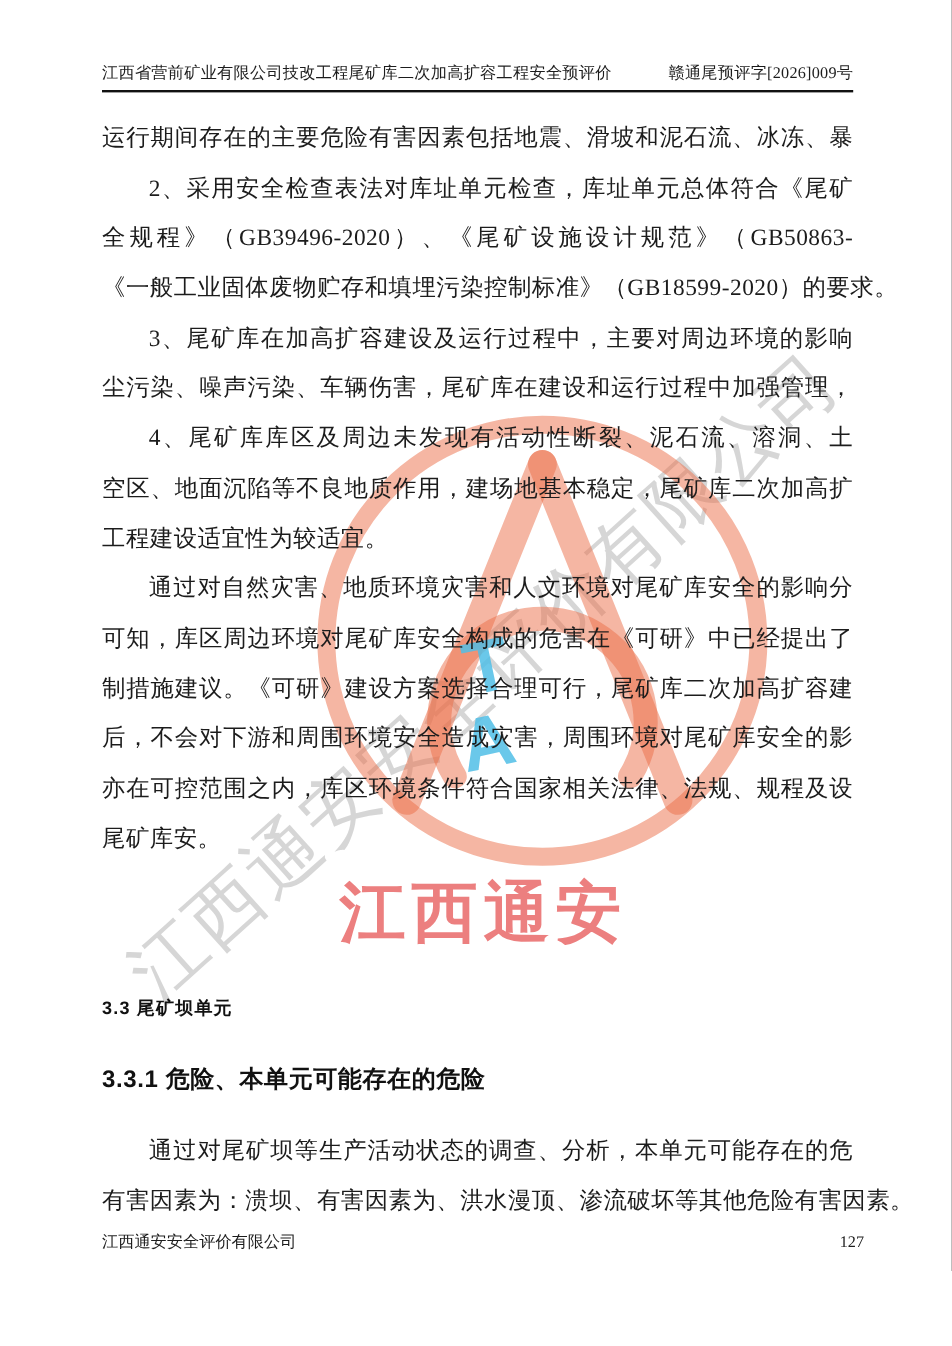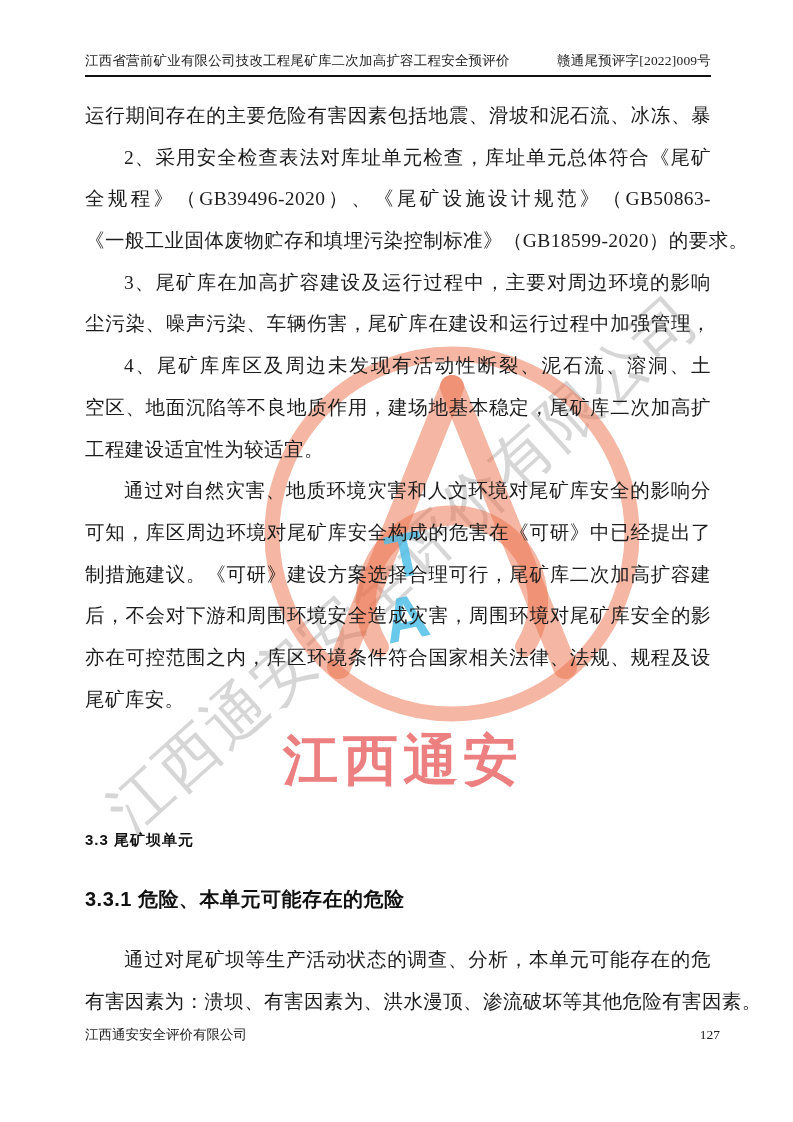--- a/index.html
+++ b/index.html
@@ -88,21 +88,21 @@
     <g font-family="Liberation Sans, DejaVu Sans, sans-serif" font-weight="bold" fill="rgba(80,190,230,0.85)" transform="rotate(-12 160 230)">
       <text x="128" y="228" font-size="62">T</text>
       <text x="112" y="290" font-size="62">A</text>
     </g>
   </svg>
 
   <div class="wm wm-stamp">江西通安</div>
 
   <div class="header">
     <span class="h-left">江西省营前矿业有限公司技改工程尾矿库二次加高扩容工程安全预评价</span>
-    <span class="h-right">赣通尾预评字[2022]009号</span>
+    <span class="h-right">赣通尾预评字[2026]009号</span>
   </div>
 
   <div class="bodyblock bb1">
     <div class="line fill">运行期间存在的主要危险有害因素包括地震、滑坡和泥石流、冰冻、暴雨、</div>
     <div class="line fill ind">2、采用安全检查表法对库址单元检查，库址单元总体符合《尾矿库安</div>
     <div class="line fill">全规程》（GB39496-2020）、《尾矿设施设计规范》（GB50863-2013）、</div>
     <div class="line">《一般工业固体废物贮存和填埋污染控制标准》（GB18599-2020）的要求。</div>
     <div class="line fill ind">3、尾矿库在加高扩容建设及运行过程中，主要对周边环境的影响有粉</div>
     <div class="line fill">尘污染、噪声污染、车辆伤害，尾矿库在建设和运行过程中加强管理，尾</div>
     <div class="line fill ind">4、尾矿库库区及周边未发现有活动性断裂、泥石流、溶洞、土洞、采</div>

